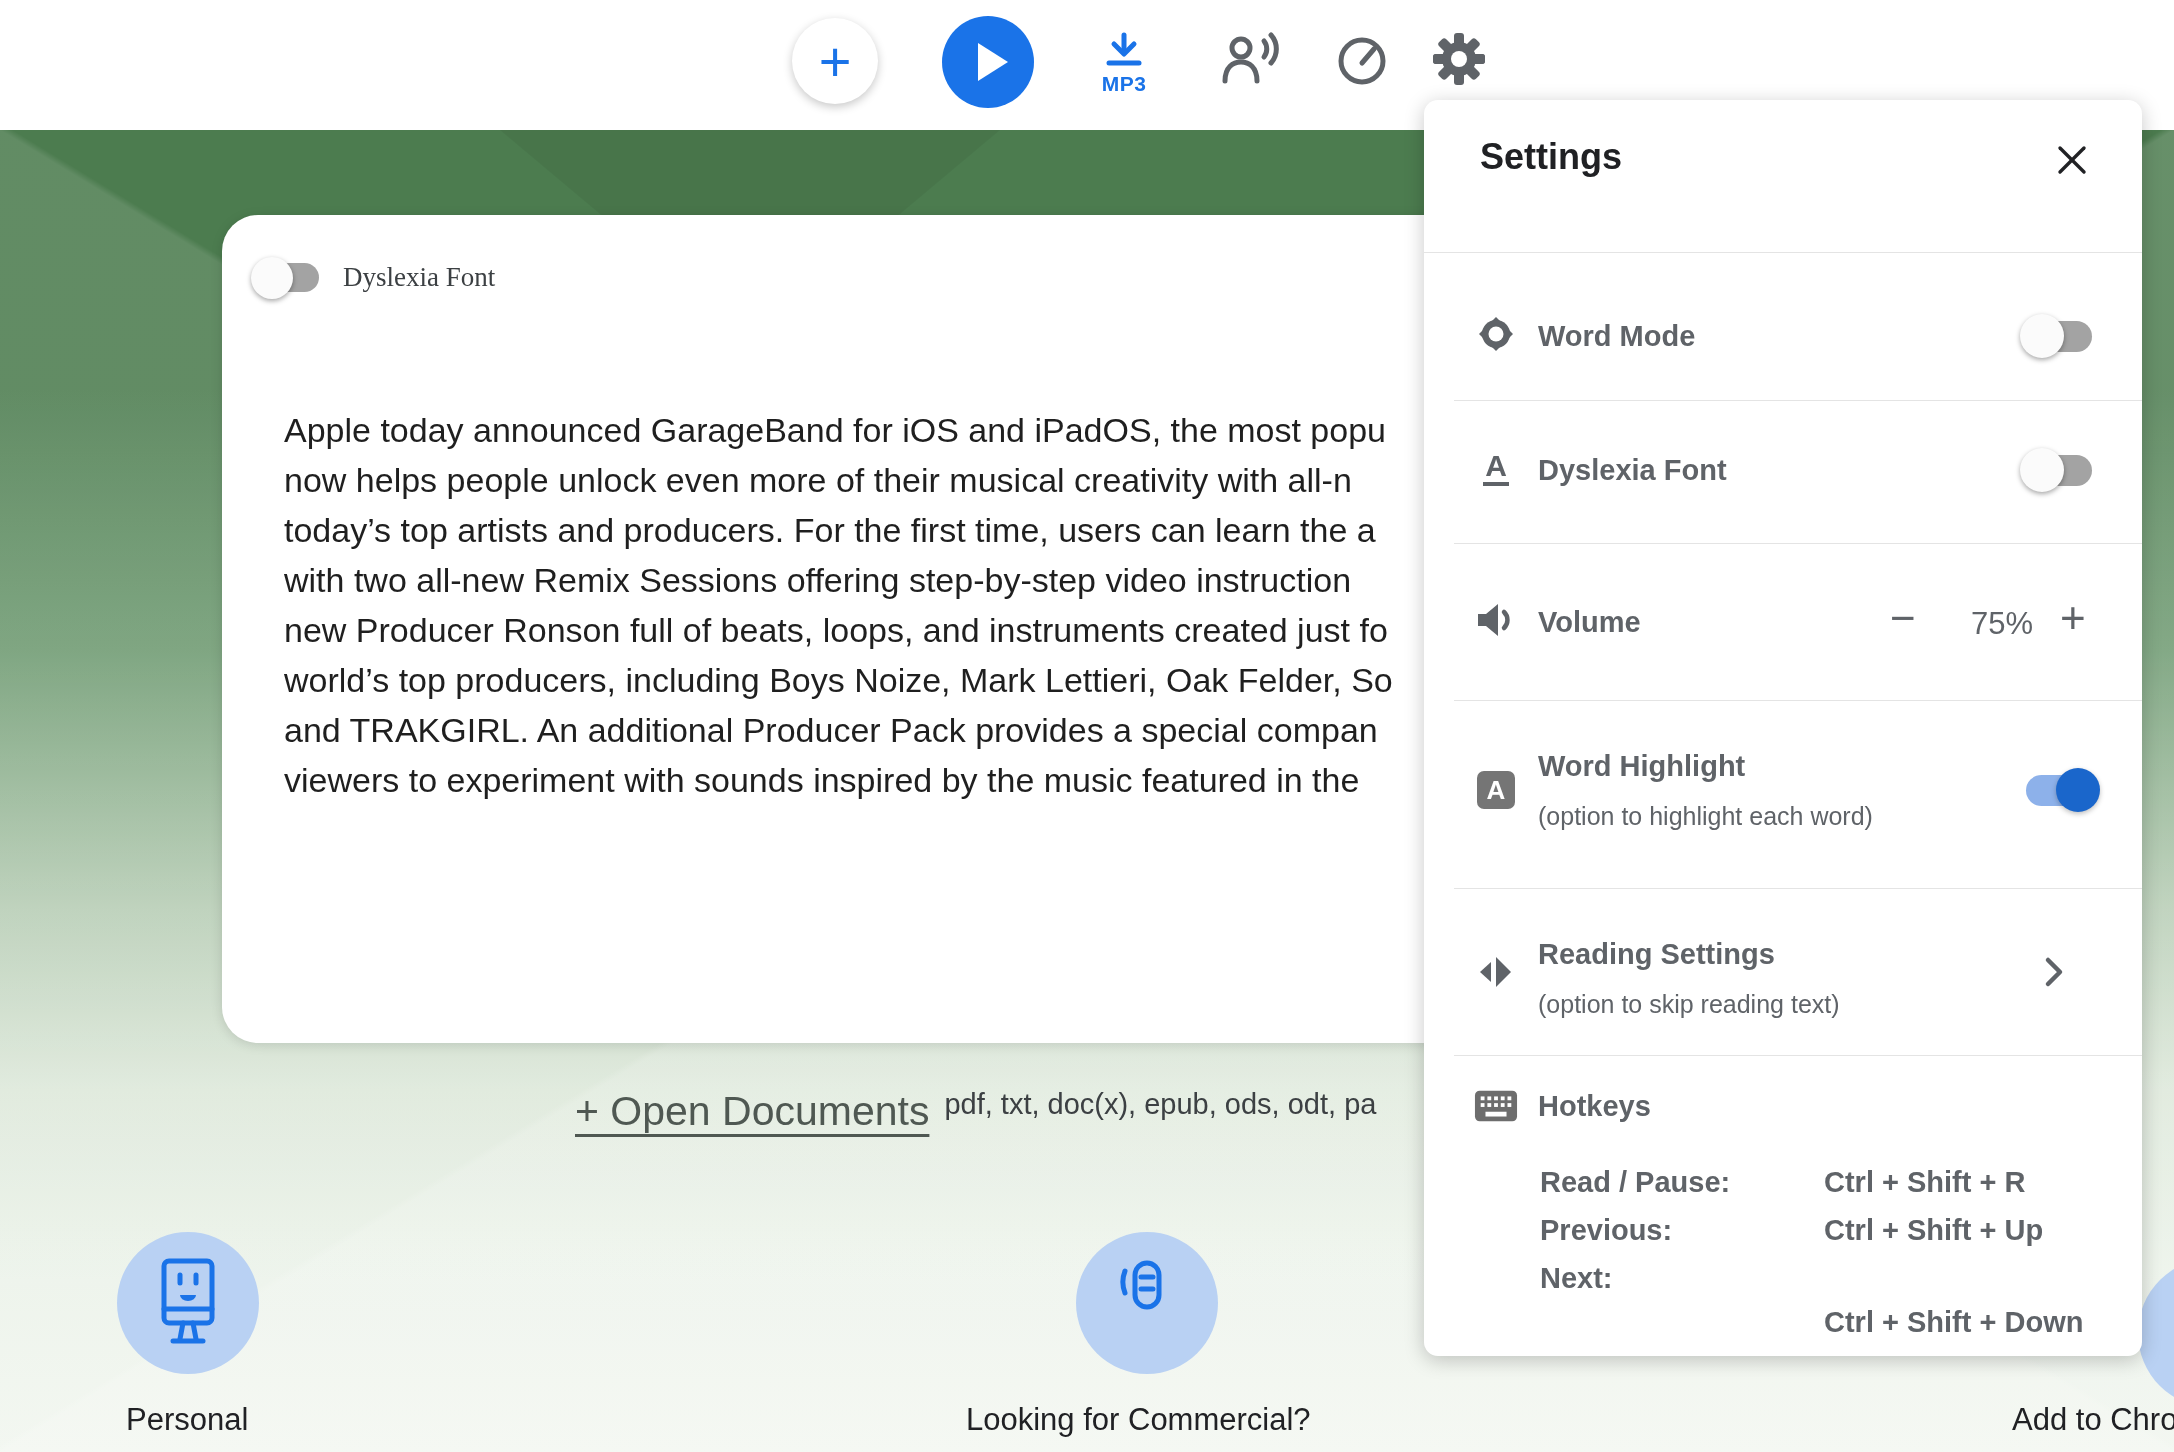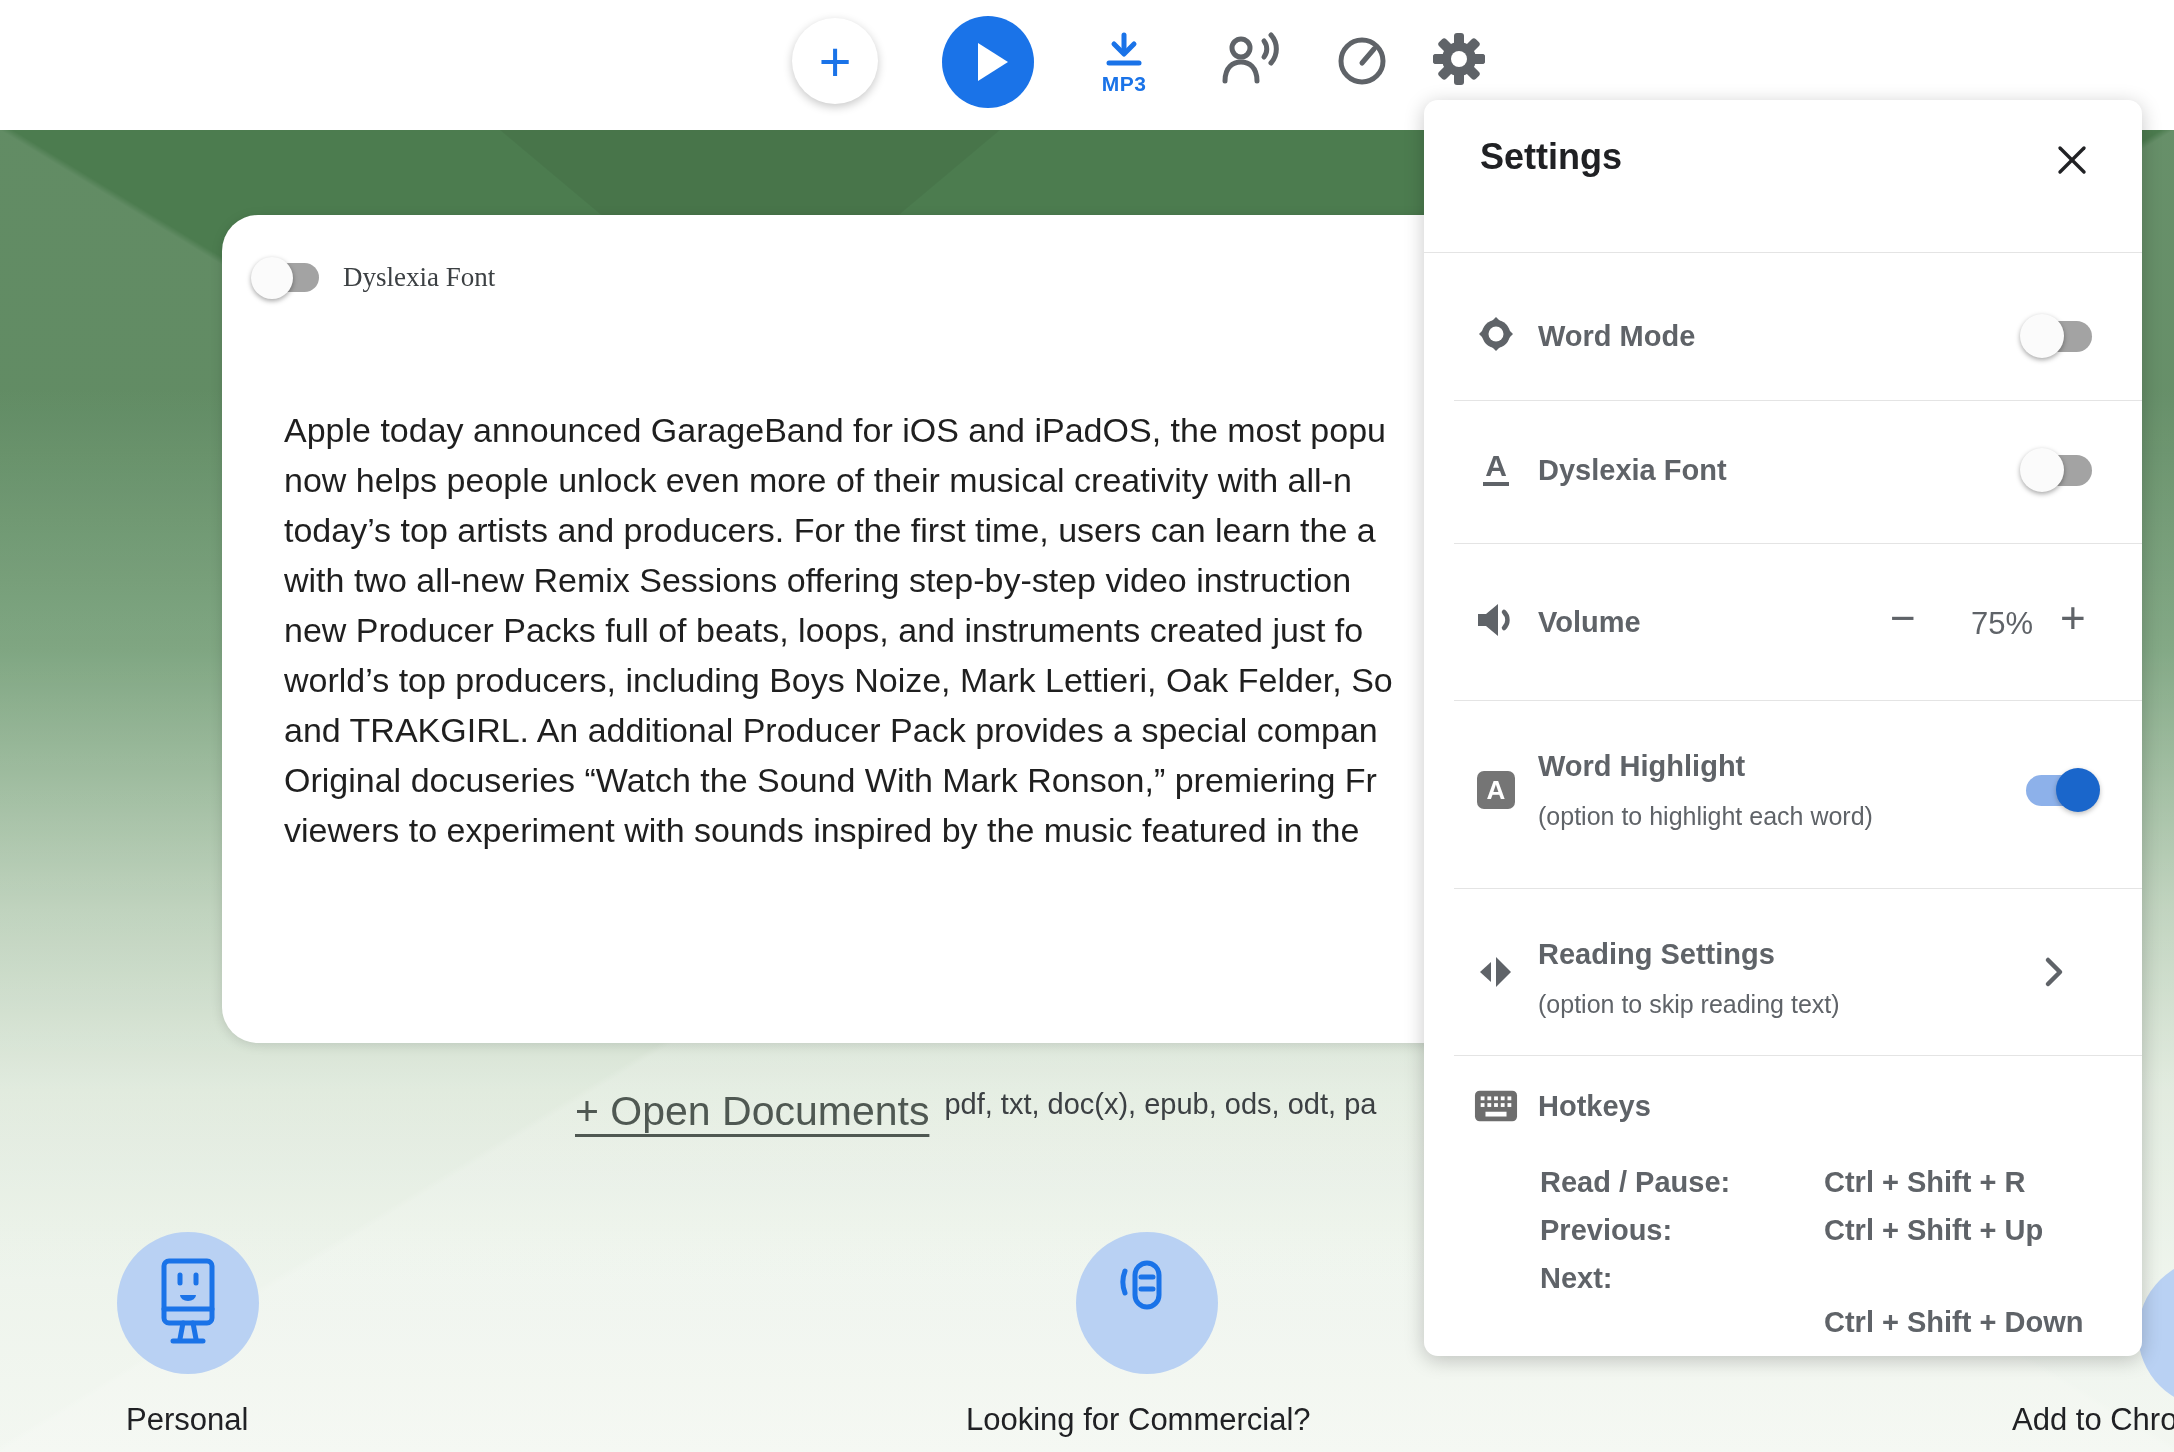--- a/index.html
+++ b/index.html
@@ -149,24 +149,23 @@
       <div class="track"></div>
       <div class="knob"></div>
     </div>
     <span class="serif-label">Dyslexia Font</span>
   </div>
   <div class="article">
       <div class="tline"><span>Apple </span><span class="miss">today</span><span> </span><span class="miss">announced</span><span> GarageBand for iOS and iPadOS, the most </span><span class="miss">popu</span></div>
       <div class="tline"><span class="miss">now</span><span> </span><span class="miss">helps</span><span> </span><span class="miss">people</span><span> </span><span class="miss">unlock</span><span> </span><span class="miss">even</span><span> more of </span><span class="miss">their</span><span> </span><span class="miss">musical</span><span> </span><span class="miss">creativity</span><span> with </span><span class="miss">all-n</span></div>
       <div class="tline"><span class="miss">today’s</span><span> top </span><span class="miss">artists</span><span> and </span><span class="miss">producers</span><span>. For the first time, users can learn the a</span></div>
       <div class="tline"><span>with two all-new Remix </span><span class="miss">Sessions</span><span> </span><span class="miss">offering</span><span> step-by-step video </span><span class="miss">instruction</span></div>
-      <div class="tline"><span>new Producer </span><span class="miss">Packs</span><span> full of </span><span class="miss">beats</span><span>, loops, and </span><span class="miss">instruments</span><span> </span><span class="miss">created</span><span> just fo</span></div>
+      <div class="tline"><span>new Producer </span><span class="miss">Ronson</span><span> full of </span><span class="miss">beats</span><span>, loops, and </span><span class="miss">instruments</span><span> </span><span class="miss">created</span><span> just fo</span></div>
       <div class="tline"><span>world’s top </span><span class="miss">producers</span><span>, </span><span class="miss">including</span><span> Boys </span><span class="miss">Noize</span><span>, Mark </span><span class="miss">Lettieri</span><span>, Oak </span><span class="miss">Felder</span><span>, So</span></div>
       <div class="tline"><span>and </span><span class="miss">TRAKGIRL</span><span>. An </span><span class="miss">additional</span><span> Producer Pack </span><span class="miss">provides</span><span> a </span><span class="miss">special</span><span> </span><span class="miss">compan</span></div>
-      <div class="tline"><span class="miss">Original</span><span> </span><span class="miss">docuseries</span><span> “Watch the Sound With Mark </span><span class="miss">Ronson</span><span>,” </span><span class="miss">premiering</span><span> </span><span class="miss">Fr</span></div>
       <div class="tline"><span class="miss">viewers</span><span> to experiment with </span><span class="miss">sounds</span><span> </span><span class="miss">inspired</span><span> by the music </span><span class="miss">featured</span><span> in the</span></div>
     </div>
 </div>
 
 <div class="open-docs">
   <span class="open-link">+ Open Documents</span>
   <span class="open-formats">pdf, txt, doc(x), epub, ods, odt, pa</span>
 </div>
 
 <div class="foot-circle" style="left:117px; top:1232px;">

